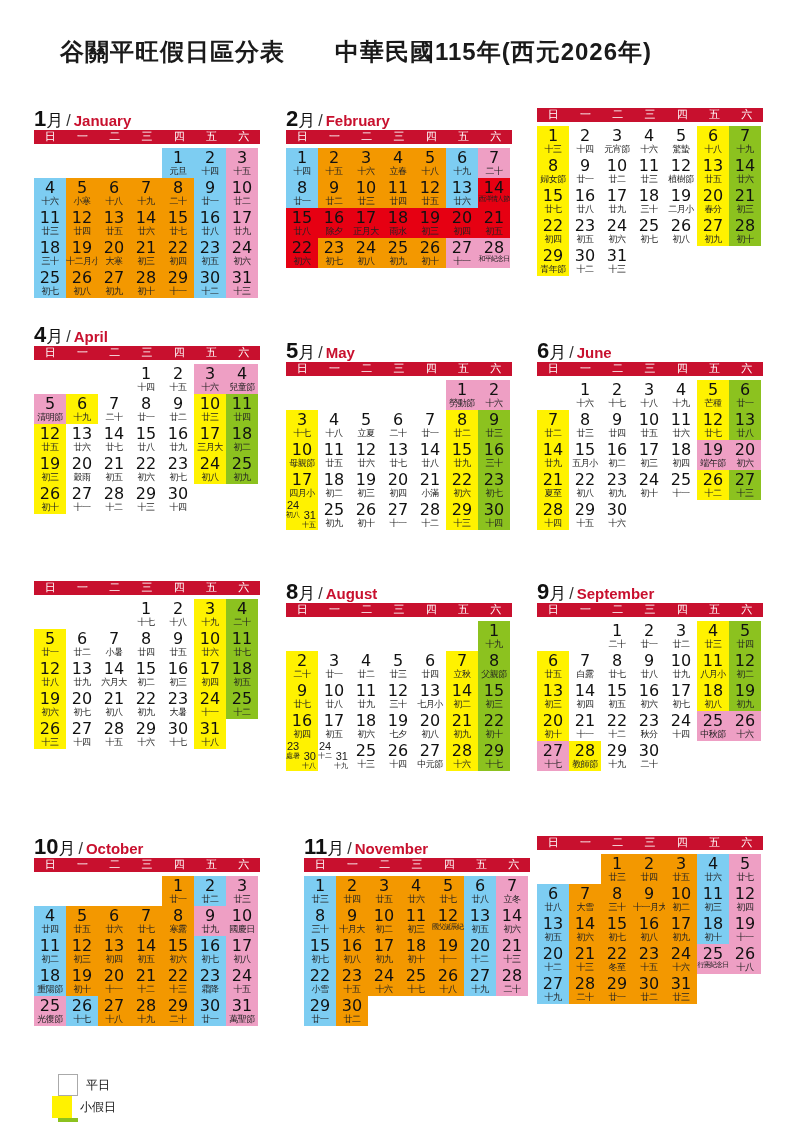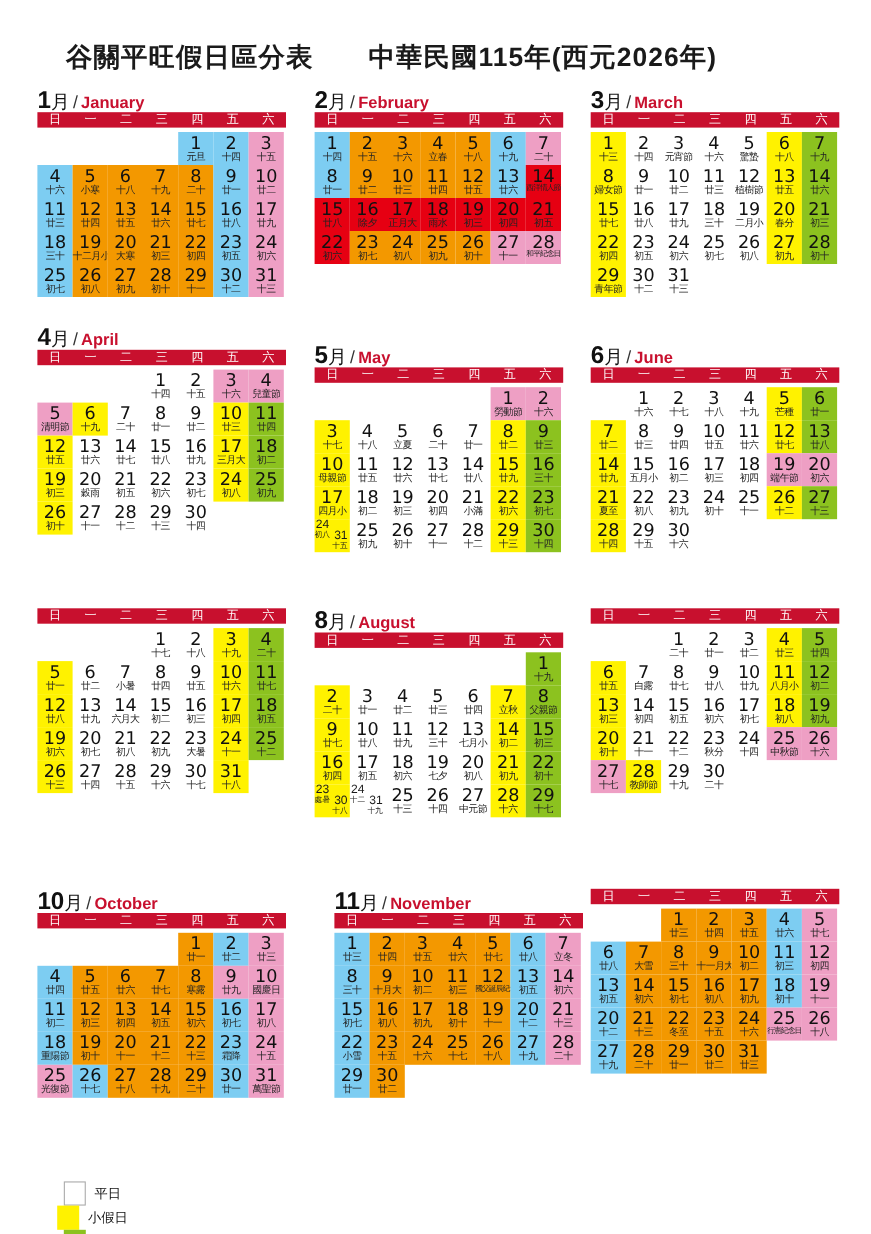--- a/index.html
+++ b/index.html
@@ -1,18 +1,18 @@
 <!DOCTYPE html>
 <html><head>
 <meta charset="utf-8">
 <style>
   html, body { margin:0; padding:0; background:#ffffff; }
   body { width:792px; height:1122px; position:relative; overflow:hidden; font-family:"Liberation Sans", "DejaVu Sans", sans-serif; color:#1a1a1a; }
   .title { position:absolute; top:36px; left:0; width:712px; text-align:center; font-size:24px; font-weight:bold; letter-spacing:1px; white-space:pre; font-family:"Liberation Sans", sans-serif; }
-  .month { position:absolute; width:226px; }
+  .month { position:absolute; width:226px;margin-top:28px; }
   .mhead { height:22px; line-height:22px; white-space:nowrap; }
   .mnum { font-size:22px; font-weight:bold; color:#111; font-family:"Liberation Sans", sans-serif; }
   .myue { font-size:17px; color:#111; font-family:"DejaVu Sans", sans-serif; }
   .mslash { font-size:16px; color:#333; margin:0 3px; }
   .men { font-size:15px; font-weight:bold; color:#c8102e; font-family:"Liberation Sans", sans-serif; }
   .wk { display:flex; height:14px; background:#c8102e; margin-top:0px; }
   .wk span { flex:1; color:#fff; font-size:11px; line-height:14px; text-align:center; font-family:"DejaVu Sans", sans-serif; }
   .grid { display:grid; grid-template-columns:repeat(7, 32px); grid-auto-rows:30px; margin-top:4px; }
   .cell { position:relative; text-align:center; overflow:hidden; }
   .cell .d { display:block; font-size:16px; line-height:17px; padding-top:1px; color:#111; font-family:"DejaVu Sans", sans-serif; }
@@ -304,21 +304,20 @@
           <span class="d">27</span>
           <span class="l">十一</span>
         </div>
         <div class="cell c-p">
           <span class="d">28</span>
           <span class="l sm">和平紀念日</span>
         </div>
       </div>
     </div>
     <div class="month" style="left: 537px; top: 80px;">
-      <div class="mhead"><span class="mnum">3</span><span class="myue">月</span><span class="mslash">/</span><span class="men">March</span></div>
       <div class="wk">
         <span>日</span>
         <span>一</span>
         <span>二</span>
         <span>三</span>
         <span>四</span>
         <span>五</span>
         <span>六</span>
       </div>
       <div class="grid">
@@ -1135,20 +1134,21 @@
           <span class="d">28</span>
           <span class="l">十六</span>
         </div>
         <div class="cell c-g">
           <span class="d">29</span>
           <span class="l">十七</span>
         </div>
       </div>
     </div>
     <div class="month" style="left: 537px; top: 553px;">
+      <div class="mhead"><span class="mnum">9</span><span class="myue">月</span><span class="mslash">/</span><span class="men">September</span></div>
       <div class="wk">
         <span>日</span>
         <span>一</span>
         <span>二</span>
         <span>三</span>
         <span>四</span>
         <span>五</span>
         <span>六</span>
       </div>
       <div class="grid">

